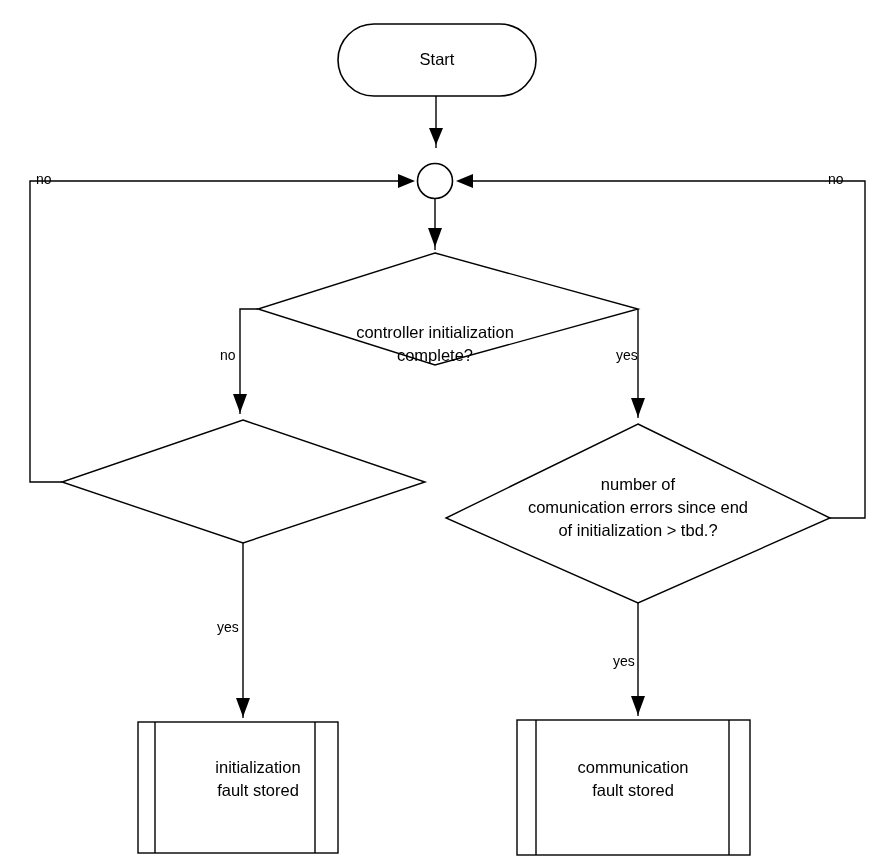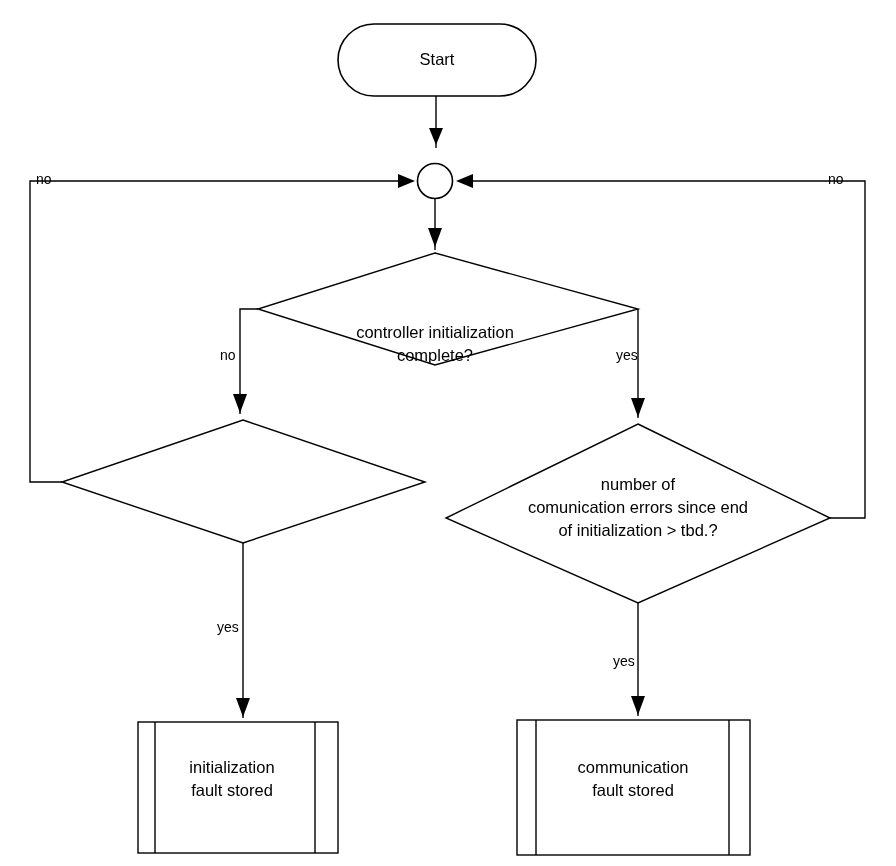--- a/index.html
+++ b/index.html
@@ -91,21 +91,21 @@
   <div class="node-text" style="left:338px;top:48px;width:198px;">Start</div>
 
   <div class="node-text" style="left:255px;top:283px;width:360px;margin-top:38px;">controller initialization
 complete?</div>
 
 
   <div class="node-text" style="left:448px;top:473px;width:380px;">number of
 comunication errors since end
 of initialization &gt; tbd.?</div>
 
-  <div class="node-text" style="left:142px;top:756px;width:180px;">initialization
+  <div class="node-text" style="left:168px;top:756px;width:180px;">initialization
 fault stored</div>
 
   <div class="node-text" style="left:537px;top:756px;width:192px;text-align:center;">communication
 fault stored</div>
 
   <div class="edge-label" style="left:36px;top:170px;">no</div>
 
   <div class="edge-label" style="left:828px;top:170px;">no</div>
 
   <div class="edge-label" style="left:220px;top:346px;">no</div>

